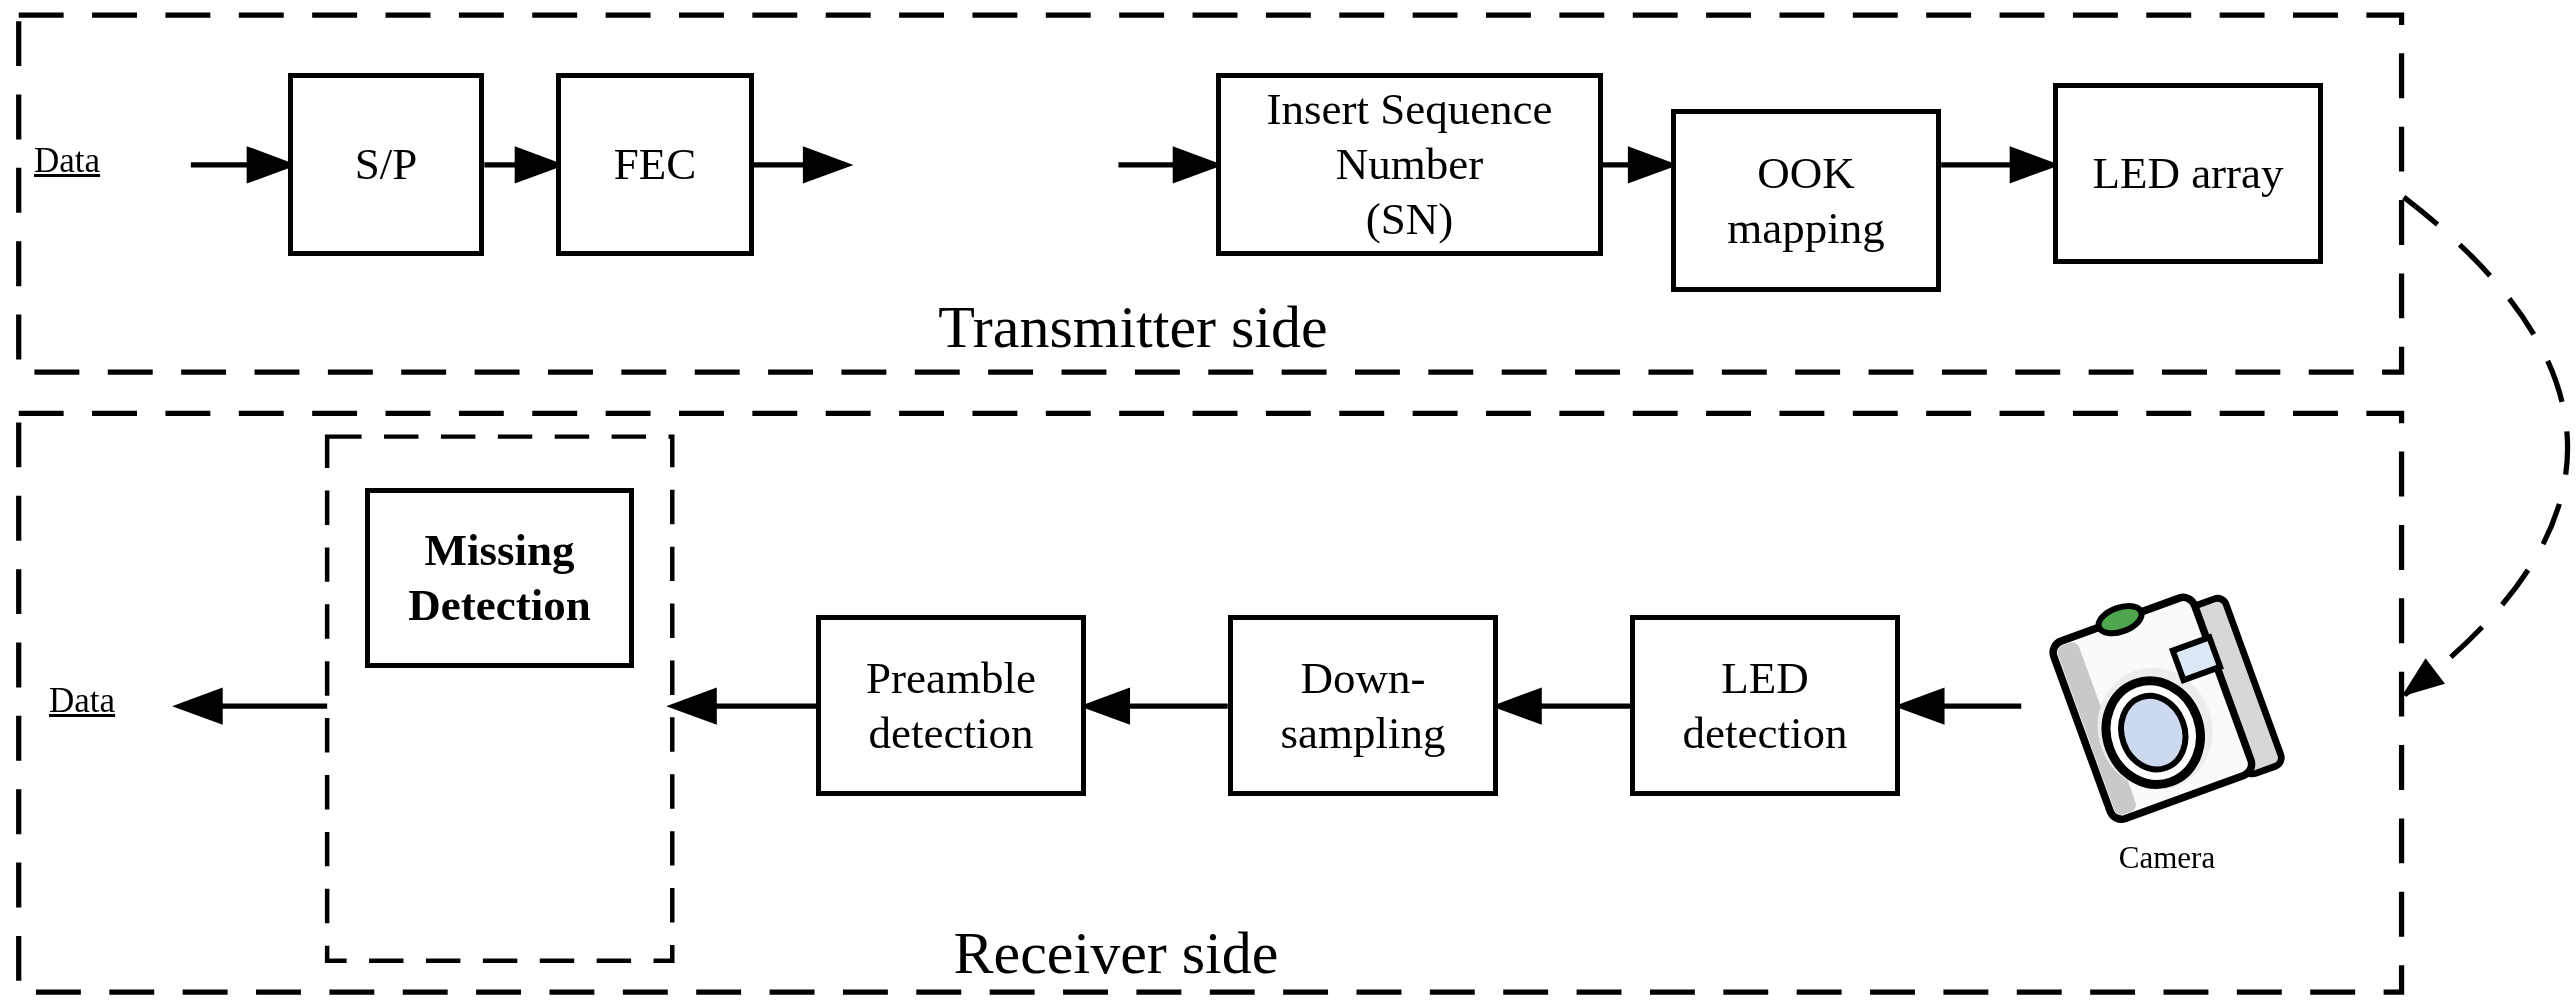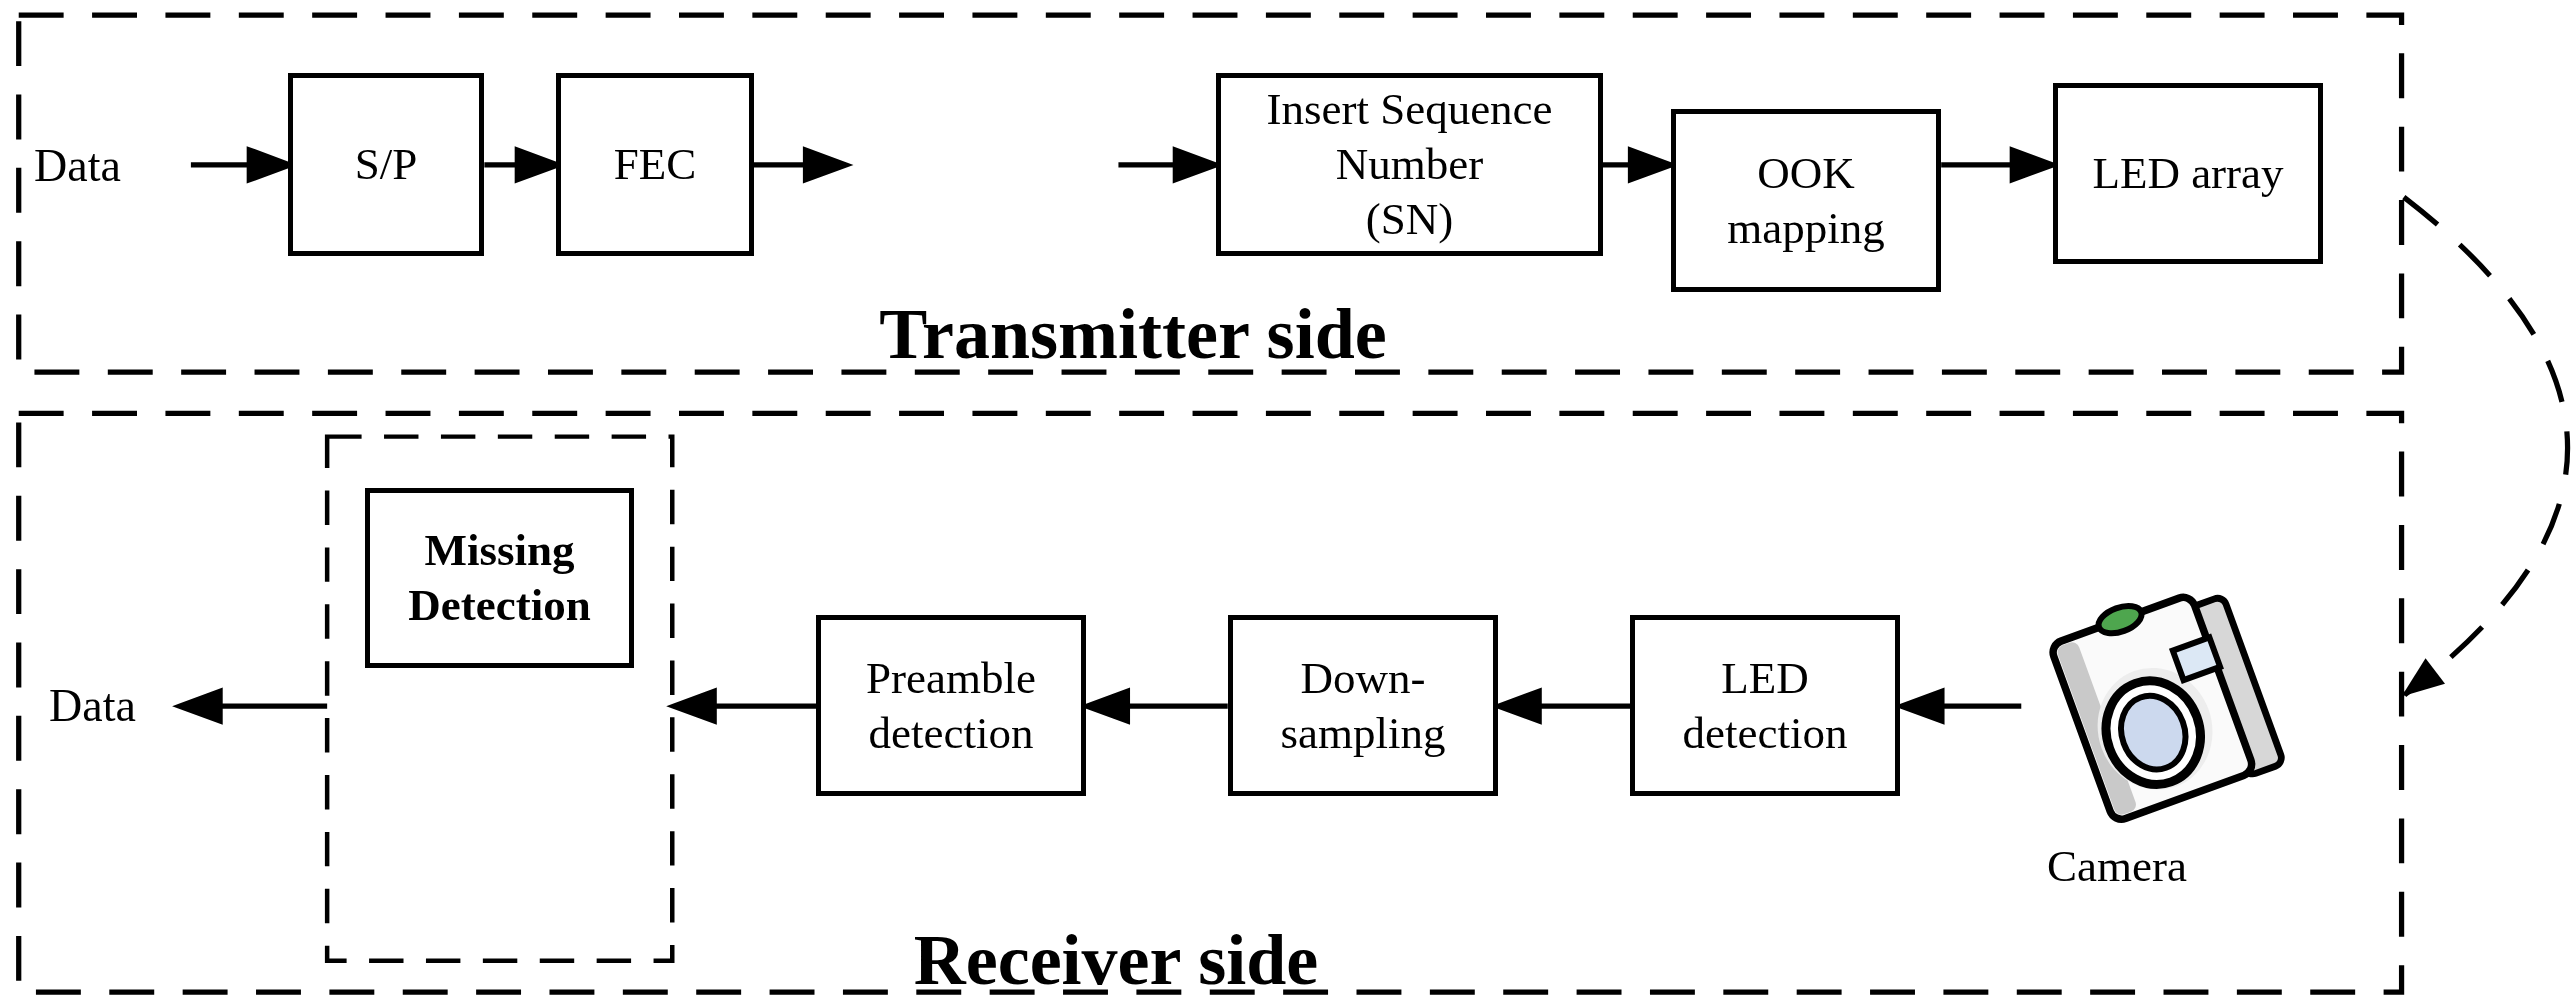--- a/index.html
+++ b/index.html
@@ -26,37 +26,38 @@
     align-items: center;
     justify-content: center;
     text-align: center;
     font-size: 45px;
     line-height: 1.22;
     white-space: pre-line;
     z-index: 2;
   }
   .flowlabel {
     position: absolute;
-    font-size: 46px;
+    font-size: 35px;
     line-height: 1;
     white-space: nowrap;
     z-index: 2;
+    text-decoration: underline;
   }
   .sectiontitle {
     position: absolute;
-    font-size: 72px;
-    font-weight: 700;
+    font-size: 60px;
+    font-weight: 400;
     text-align: center;
     white-space: nowrap;
     z-index: 2;
   }
   .cameralabel {
     position: absolute;
-    font-size: 45px;
-    text-align: left;
+    font-size: 31px;
+    text-align: center;
     white-space: nowrap;
     z-index: 2;
   }
 </style>
 </head>
 <body>
 
 <div class="canvas">
 
   <svg class="layer" viewBox="0 0 3441 1346">

